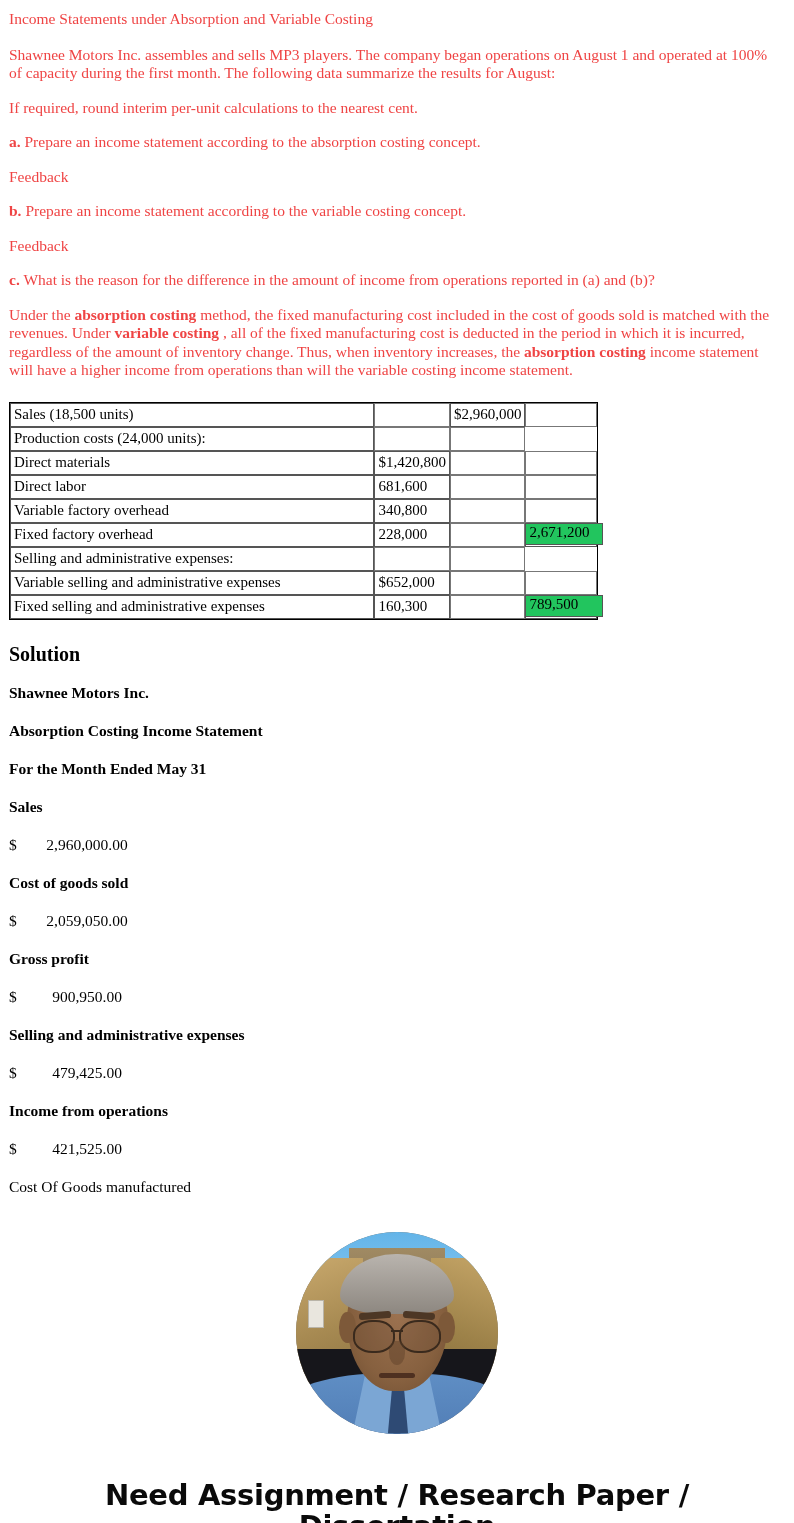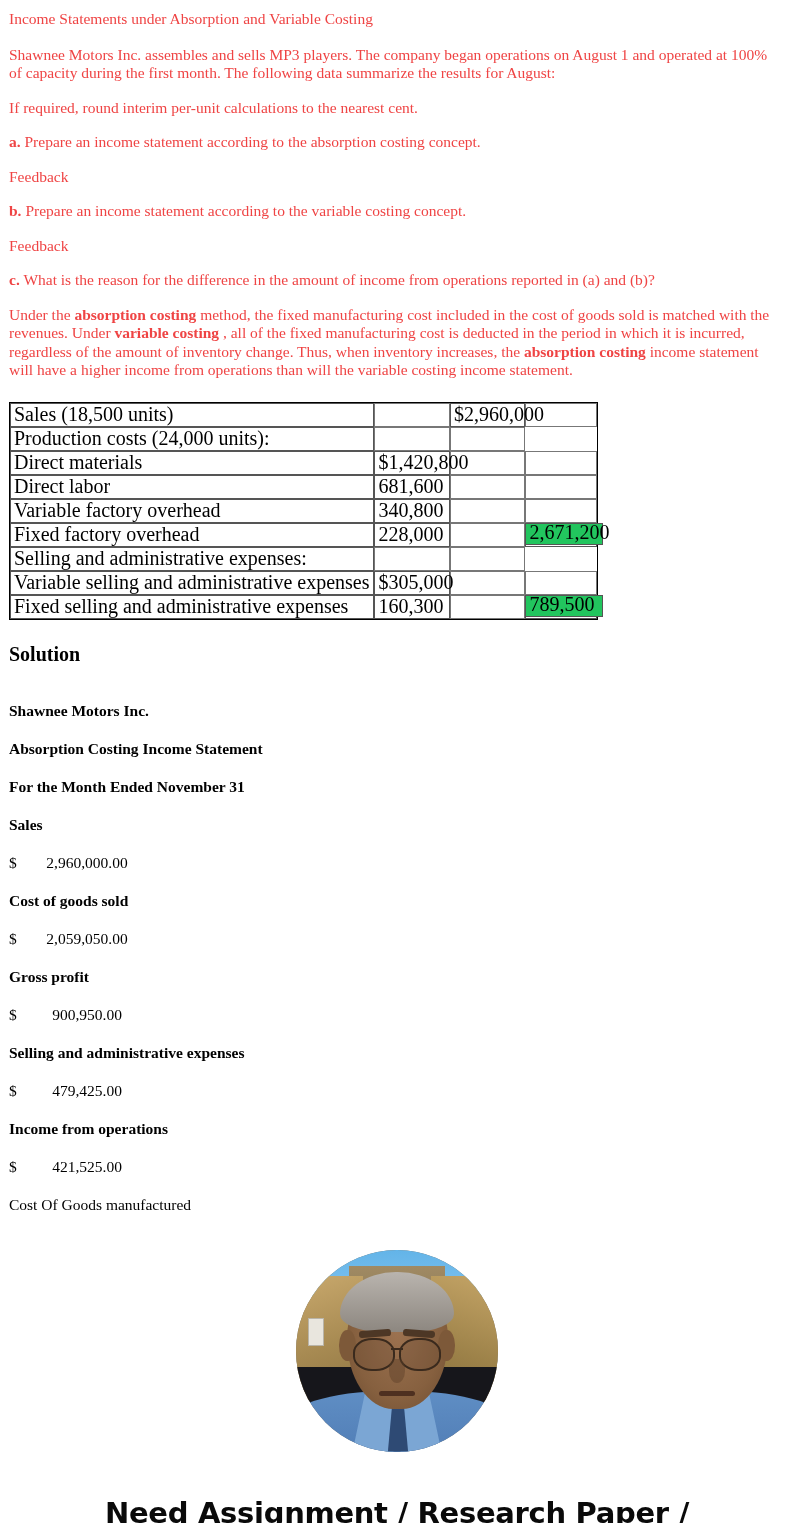--- a/index.html
+++ b/index.html
@@ -53,21 +53,21 @@
     border-collapse: separate;
     border-spacing: 0;
     border: 1px solid #000;
     table-layout: fixed;
     width: 589px;
     background: #fff;
   }
   table.data td {
     border: 1px solid #555;
     font-family: "Liberation Serif", serif;
-    font-size: 20px;
+    font-size: 15px;
     line-height: 17px;
     padding: 2px 2px 2px 3px;
     height: 18px;
     vertical-align: middle;
     white-space: nowrap;
     overflow: visible;
     margin-left: 16px;
   }
   table.data td.blank { border: 1px solid #777; }
   table.data td.nocell { border: none; }
@@ -92,21 +92,21 @@
     line-height: 17px;
   }
 
   
   .sol-head {
     font-family: "Liberation Serif", serif;
     font-weight: bold;
     font-size: 20px;
     line-height: 24px;
     padding: 0 9px;
-    margin: 22px 0 36px 0;
+    margin: 22px 0 18px 0;
   }
   .sol-line {
     font-family: "Liberation Serif", serif;
     font-weight: bold;
     font-size: 15.5px;
     line-height: 18px;
     padding: 0 9px;
     margin: 0 0 20px 0;
   }
   .sol-line.plain { font-weight: normal; }
@@ -328,40 +328,40 @@
             </td>
           </tr>
           <tr>
             <td>Selling and administrative expenses:</td>
             <td class="blank"></td>
             <td class="blank"></td>
             <td class="nocell"></td>
           </tr>
           <tr>
             <td>Variable selling and administrative expenses</td>
-            <td>$305,000</td>
+            <td>$652,000</td>
             <td class="blank"></td>
             <td class="blank"></td>
           </tr>
           <tr>
             <td>Fixed selling and administrative expenses</td>
             <td>160,300</td>
             <td class="blank"></td>
             <td class="overflow-cell">
               <span class="ov">789,500</span>
             </td>
           </tr>
         </tbody>
     </table>
   </div>
 
   <div class="sol-head">Solution</div>
   <div class="sol-line">Shawnee Motors Inc.</div>
   <div class="sol-line">Absorption Costing Income Statement</div>
-  <div class="sol-line">For the Month Ended November 31</div>
+  <div class="sol-line">For the Month Ended May 31</div>
 
   <div id="solution-lines">
       <div class="sol-line">Sales</div>
       <div class="amt-row">
         <span class="cur">$</span>
         <span class="val">2,960,000.00</span>
       </div>
       <div class="sol-line">Cost of goods sold</div>
       <div class="amt-row">
         <span class="cur">$</span>

